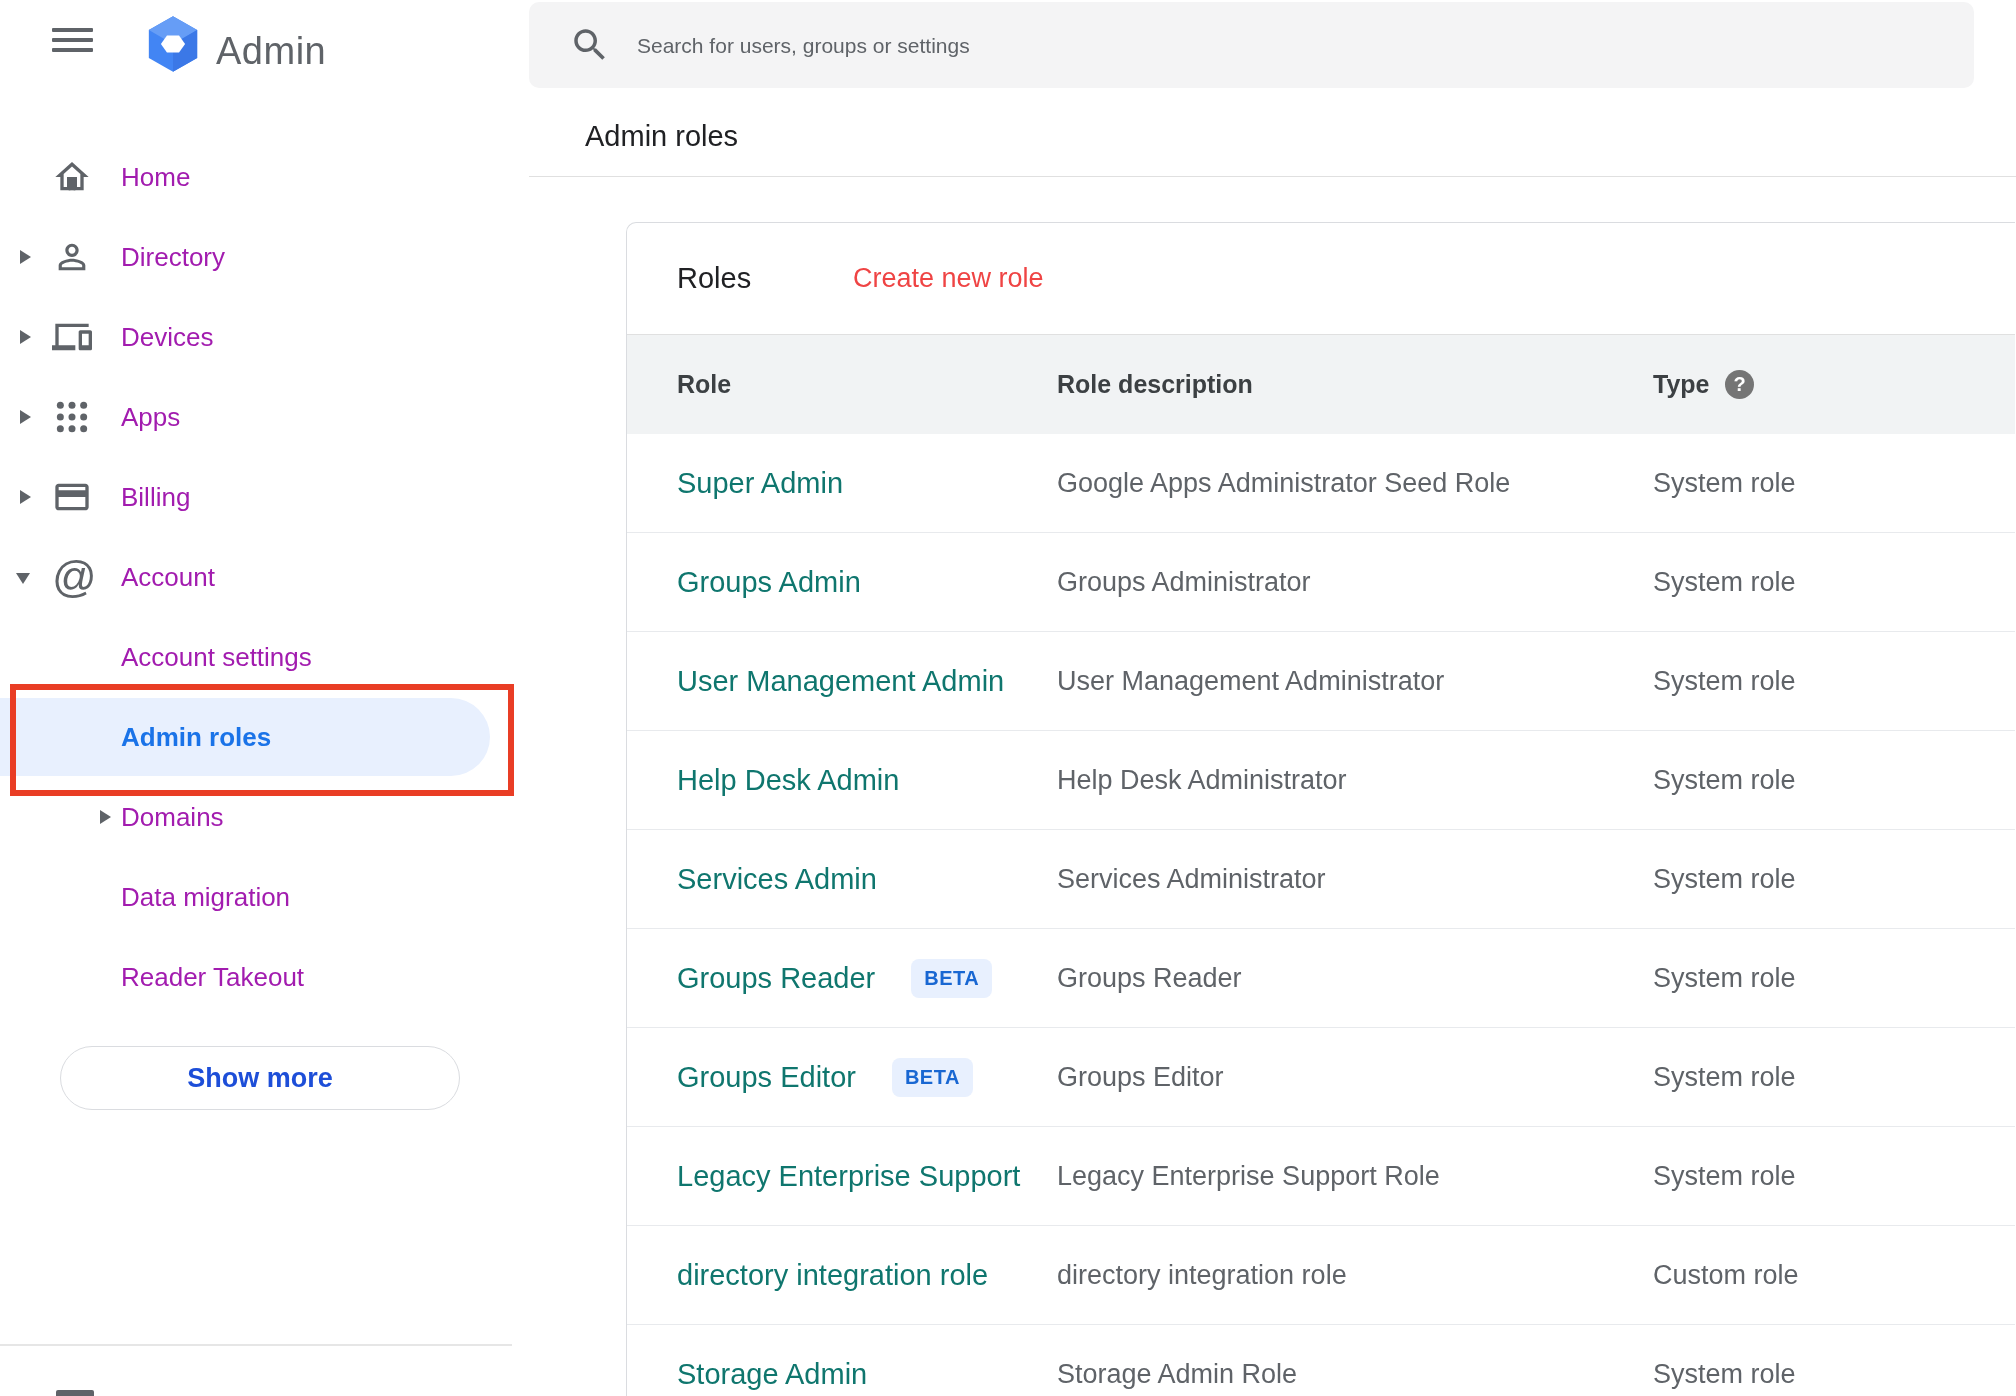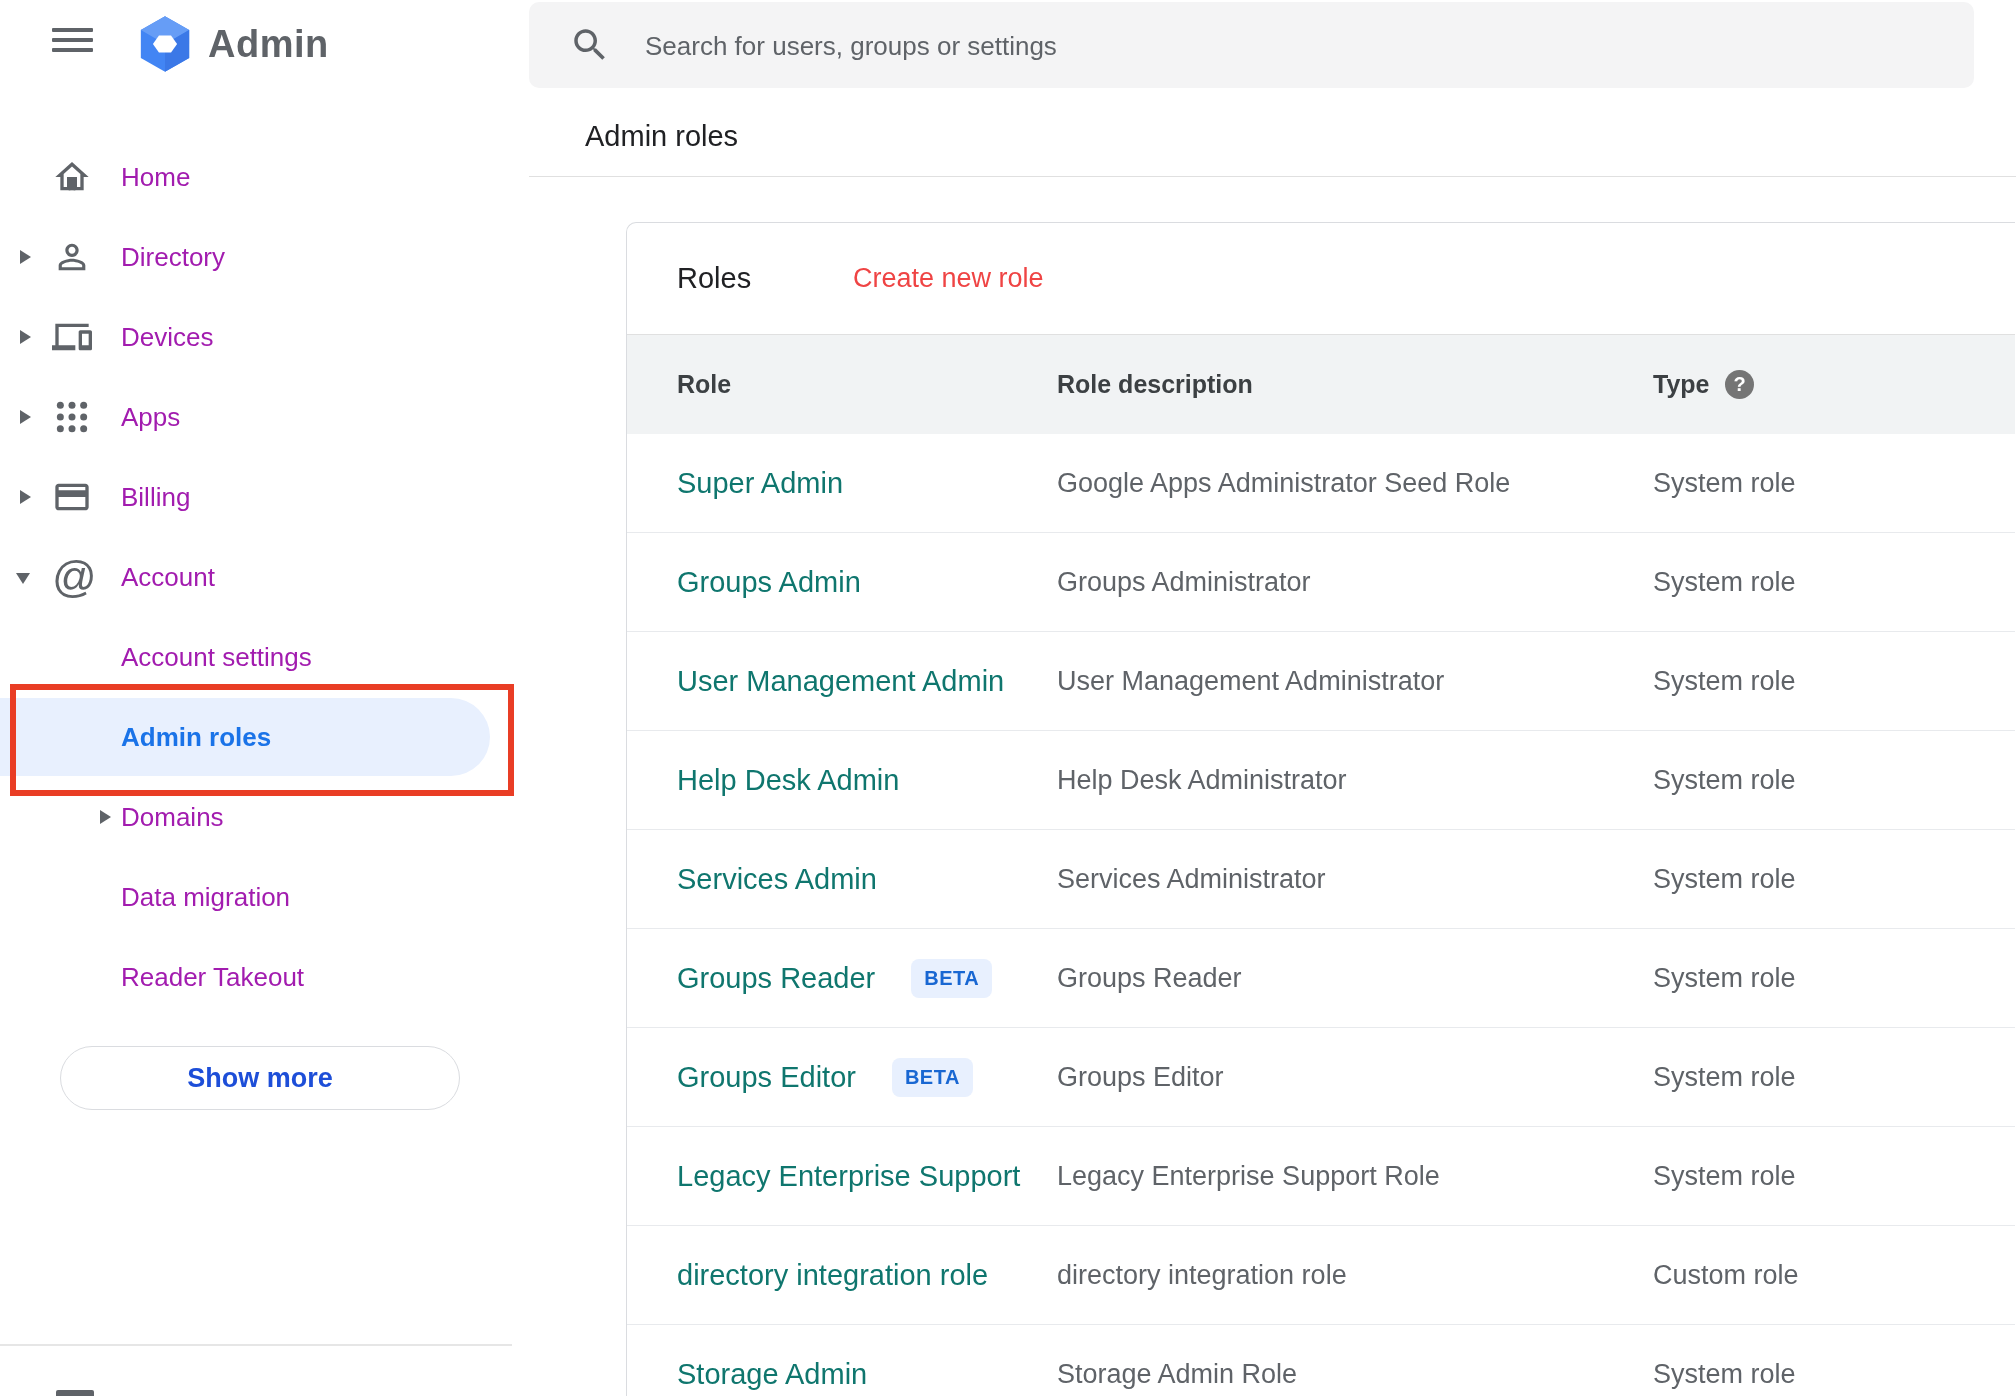--- a/index.html
+++ b/index.html
@@ -3,21 +3,21 @@
 <meta charset="utf-8">
 <style>
   html,body{margin:0;padding:0;background:#fff;}
   .viewport{
     position:relative;width:2016px;height:1396px;overflow:hidden;background:#fff;
     font-family:"Liberation Sans",sans-serif;color:#3c4043;
   }
   
   .hamburger{position:absolute;left:52px;top:28px;width:41px;height:24px;cursor:pointer;}
   .hamburger span{display:block;width:41px;height:4px;background:#5f6368;margin-bottom:6px;border-radius:1px;}
-  .logo{position:absolute;left:136px;top:15px;height:58px;display:flex;align-items:center;font-weight:bold;}
+  .logo{position:absolute;left:144px;top:15px;height:58px;display:flex;align-items:flex-end;}
   .logo-text{margin-left:14px;font-size:38px;color:#5f6368;letter-spacing:.5px;}
   
   .sidebar{position:absolute;left:0;top:0;width:515px;height:1396px;}
   .nav{position:absolute;left:0;top:137px;right:0;}
   .nav-item{position:relative;height:80px;cursor:pointer;}
   .nav-label{position:absolute;left:121px;top:0;line-height:80px;font-size:26px;color:#a21caf;z-index:2;}
   .nav-item.selected .nav-label{color:#1a73e8;font-weight:bold;}
   .pill{position:absolute;left:0;top:1px;width:490px;height:78px;background:#e8f0fe;border-radius:0 39px 39px 0;z-index:1;}
   .nav-icon{position:absolute;left:52px;top:20px;width:40px;height:40px;z-index:2;}
   .nav-icon svg{width:40px;height:40px;fill:#5f6368;}
@@ -28,22 +28,22 @@
   .nav-item.sub .tri.right{left:100px;}
   .annotation-box{position:absolute;left:10px;top:684px;width:504px;height:112px;border:6px solid #e93d25;box-sizing:border-box;z-index:5;}
   .show-more{position:absolute;left:60px;top:1046px;width:400px;height:64px;border:1px solid #dadce0;border-radius:36px;
     background:#fff;color:#1d4ed8;font-size:27px;font-weight:bold;font-family:"Liberation Sans",sans-serif;cursor:pointer;}
   .sidebar-bottom-divider{position:absolute;left:0;top:1344px;width:512px;height:2px;background:#e6e6e6;}
   .partial-icon{position:absolute;left:56px;top:1390px;width:38px;height:6px;background:#5f6368;border-radius:2px 2px 0 0;}
   
   .searchbar{position:absolute;left:529px;top:2px;width:1445px;height:86px;background:#f4f4f5;border-radius:10px;}
   .search-icon{position:absolute;left:40px;top:22px;width:42px;height:42px;}
   .search-icon svg{width:42px;height:42px;fill:#5f6368;}
-  .searchbar input{position:absolute;left:114px;top:0;width:1250px;height:100%;border:none;background:transparent;outline:none;
-    font-size:26px;font-family:"Liberation Sans",sans-serif;color:#202124;}
+  .searchbar input{position:absolute;left:106px;top:0;width:1250px;height:100%;border:none;background:transparent;outline:none;
+    font-size:21px;font-family:"Liberation Sans",sans-serif;color:#202124;}
   .searchbar input::placeholder{color:#5f6368;opacity:1;}
   
   .breadcrumb{position:absolute;left:585px;top:120px;margin:0;font-size:29px;font-weight:500;color:#202124;}
   .page-divider{position:absolute;left:529px;top:176px;right:0;height:1px;background:#e0e0e0;}
   
   .card{position:absolute;left:626px;top:222px;width:1389px;height:1250px;background:#fff;
     border:1px solid #dadce0;border-right:none;border-bottom:none;border-radius:10px 0 0 0;box-sizing:border-box;}
   .card-header{position:relative;height:111px;}
   .card-title{position:absolute;left:50px;line-height:111px;font-size:29px;font-weight:normal;color:#202124;}
   .create-link{position:absolute;left:226px;line-height:111px;font-size:27px;color:#ef4444;cursor:pointer;text-decoration:none;}

